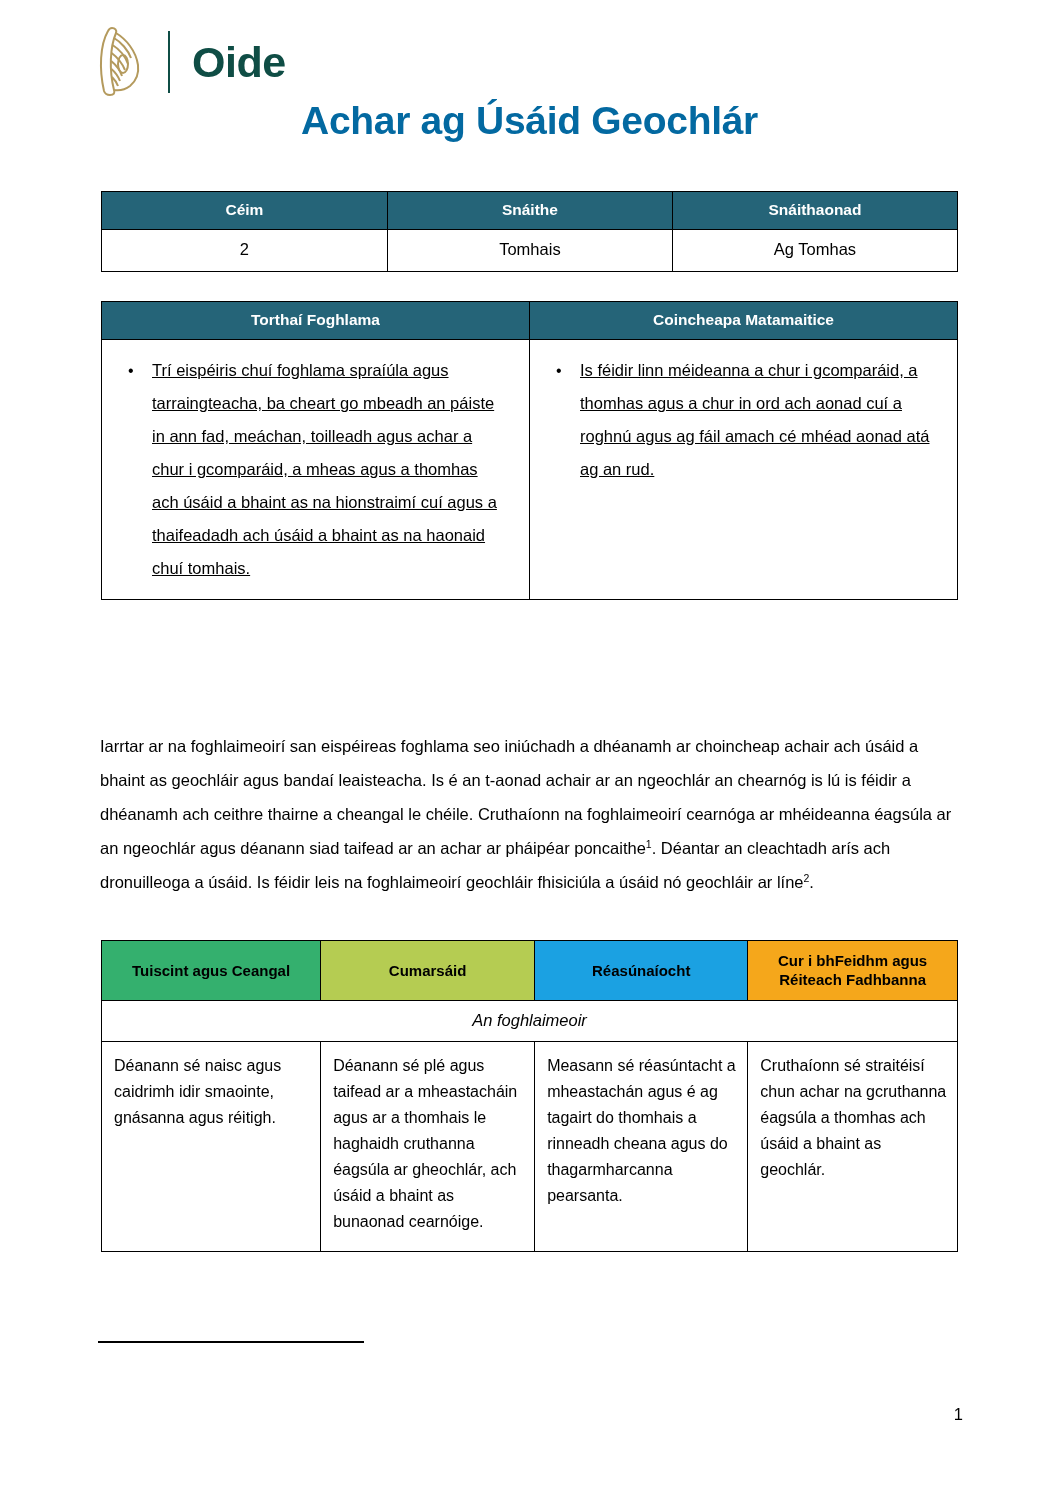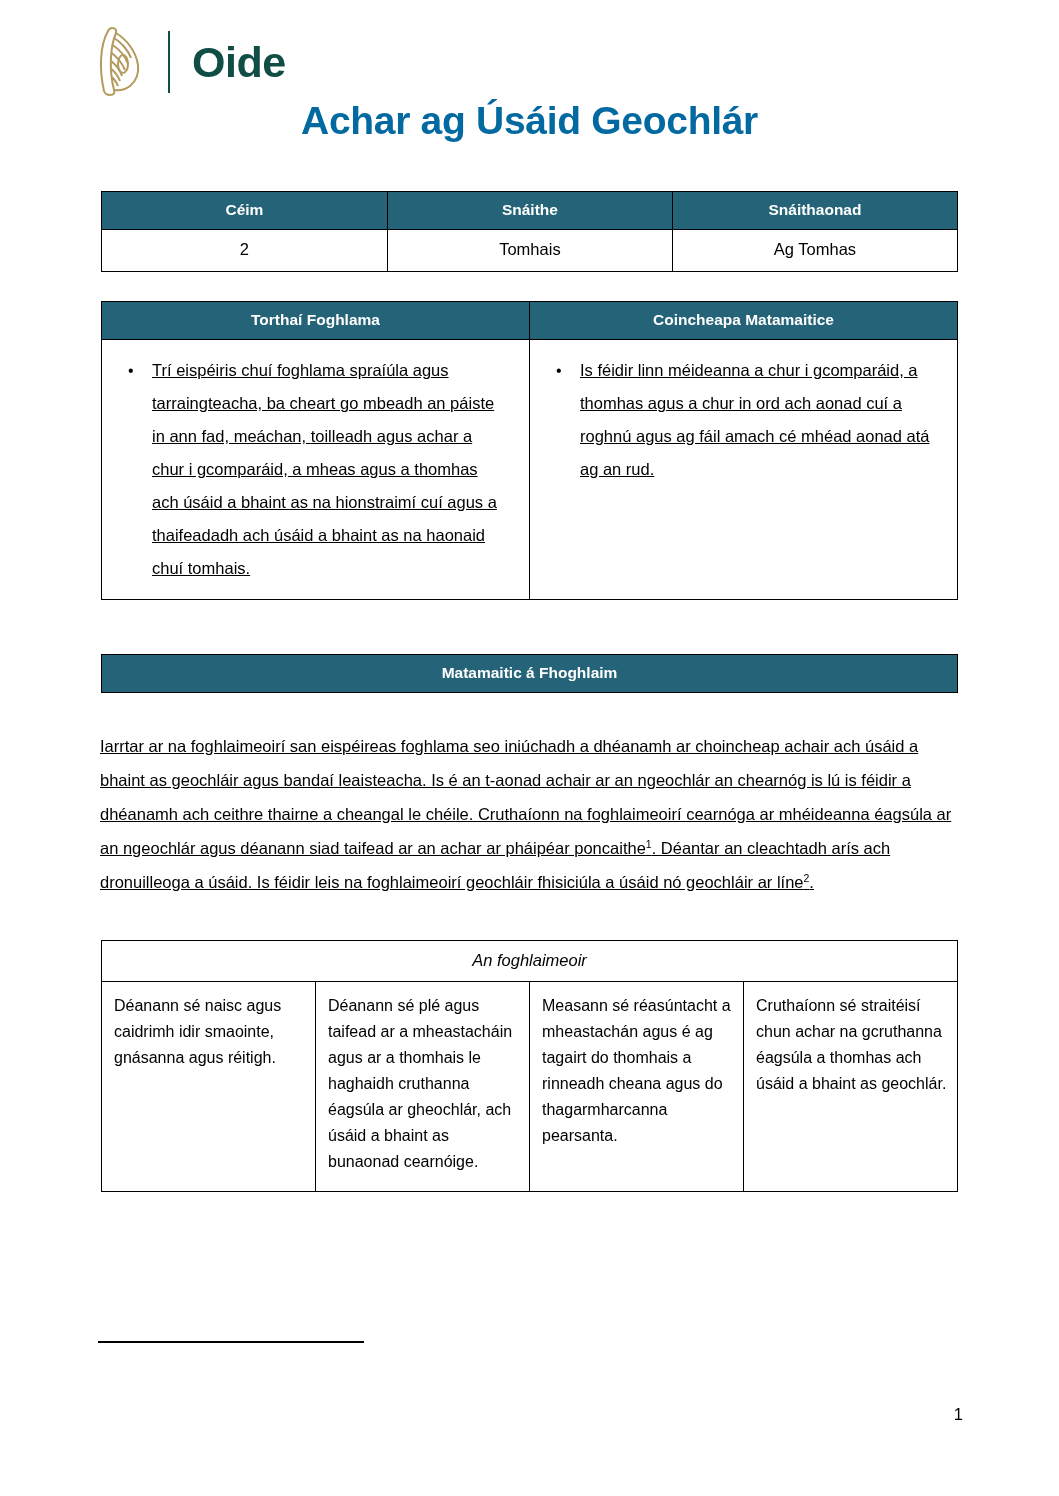--- a/index.html
+++ b/index.html
@@ -127,21 +127,20 @@
 
   
   .body-para {
     position: absolute;
     left: 100px;
     top: 712px;
     width: 862px;
     font-size: 16.5px;
     line-height: 34px;
     text-align: left;
-    text-decoration: underline;
   }
   .body-para sup { font-size: 10.5px; vertical-align: super; line-height: 0; }
 
   
   #table-strands { top: 940px; }
   .th-colored {
     color: #000000;
     font-weight: bold;
     font-size: 15px;
     text-align: center;
@@ -249,26 +248,31 @@
       </td>
       <td class="bullet-cell">
         <ul class="doc-list">
           <li>Is féidir linn méideanna a chur i gcomparáid, a thomhas agus a chur in ord ach aonad cuí a roghnú agus ag fáil amach cé mhéad aonad atá ag an rud.</li>
         </ul>
       </td>
     </tr>
   </tbody>
     </table>
 
-  <div class="banner">Matamaitic á Fhoghlaim</div>
 
   <p class="body-para"><span>Iarrtar ar na foghlaimeoirí san eispéireas foghlama seo iniúchadh a dhéanamh ar choincheap achair ach úsáid a bhaint as geochláir agus bandaí leaisteacha. Is é an t-aonad achair ar an ngeochlár an chearnóg is lú is féidir a dhéanamh ach ceithre thairne a cheangal le chéile. Cruthaíonn na foghlaimeoirí cearnóga ar mhéideanna éagsúla ar an ngeochlár agus déanann siad taifead ar an achar ar pháipéar poncaithe</span><sup>1</sup><span>. Déantar an cleachtadh arís ach dronuilleoga a úsáid. Is féidir leis na foghlaimeoirí geochláir fhisiciúla a úsáid nó geochláir ar líne</span><sup>2</sup><span>.</span></p>
 
   <table class="doc-table" id="table-strands">
     <tbody>
+        <tr>
+      <th class="th-colored" style="width:25.6%;background:#34b06e">Tuiscint agus Ceangal</th>
+      <th class="th-colored" style="width:25.0%;background:#b5cc52">Cumarsáid</th>
+      <th class="th-colored" style="width:24.9%;background:#1ba1e2">Réasúnaíocht</th>
+      <th class="th-colored" style="width:24.5%;background:#f5a71b">Cur i bhFeidhm agus Réiteach Fadhbanna</th>
+    </tr>
     <tr class="row-learner">
       <td colspan="4">An foghlaimeoir</td>
     </tr>
     <tr>
       <td class="desc-cell">Déanann sé naisc agus caidrimh idir smaointe, gnásanna agus réitigh.</td>
       <td class="desc-cell">Déanann sé plé agus taifead ar a mheastacháin agus ar a thomhais le haghaidh cruthanna éagsúla ar gheochlár, ach úsáid a bhaint as bunaonad cearnóige.</td>
       <td class="desc-cell">Measann sé réasúntacht a mheastachán agus é ag tagairt do thomhais a rinneadh cheana agus do thagarmharcanna pearsanta.</td>
       <td class="desc-cell">Cruthaíonn sé straitéisí chun achar na gcruthanna éagsúla a thomhas ach úsáid a bhaint as geochlár.</td>
     </tr>
   </tbody>

